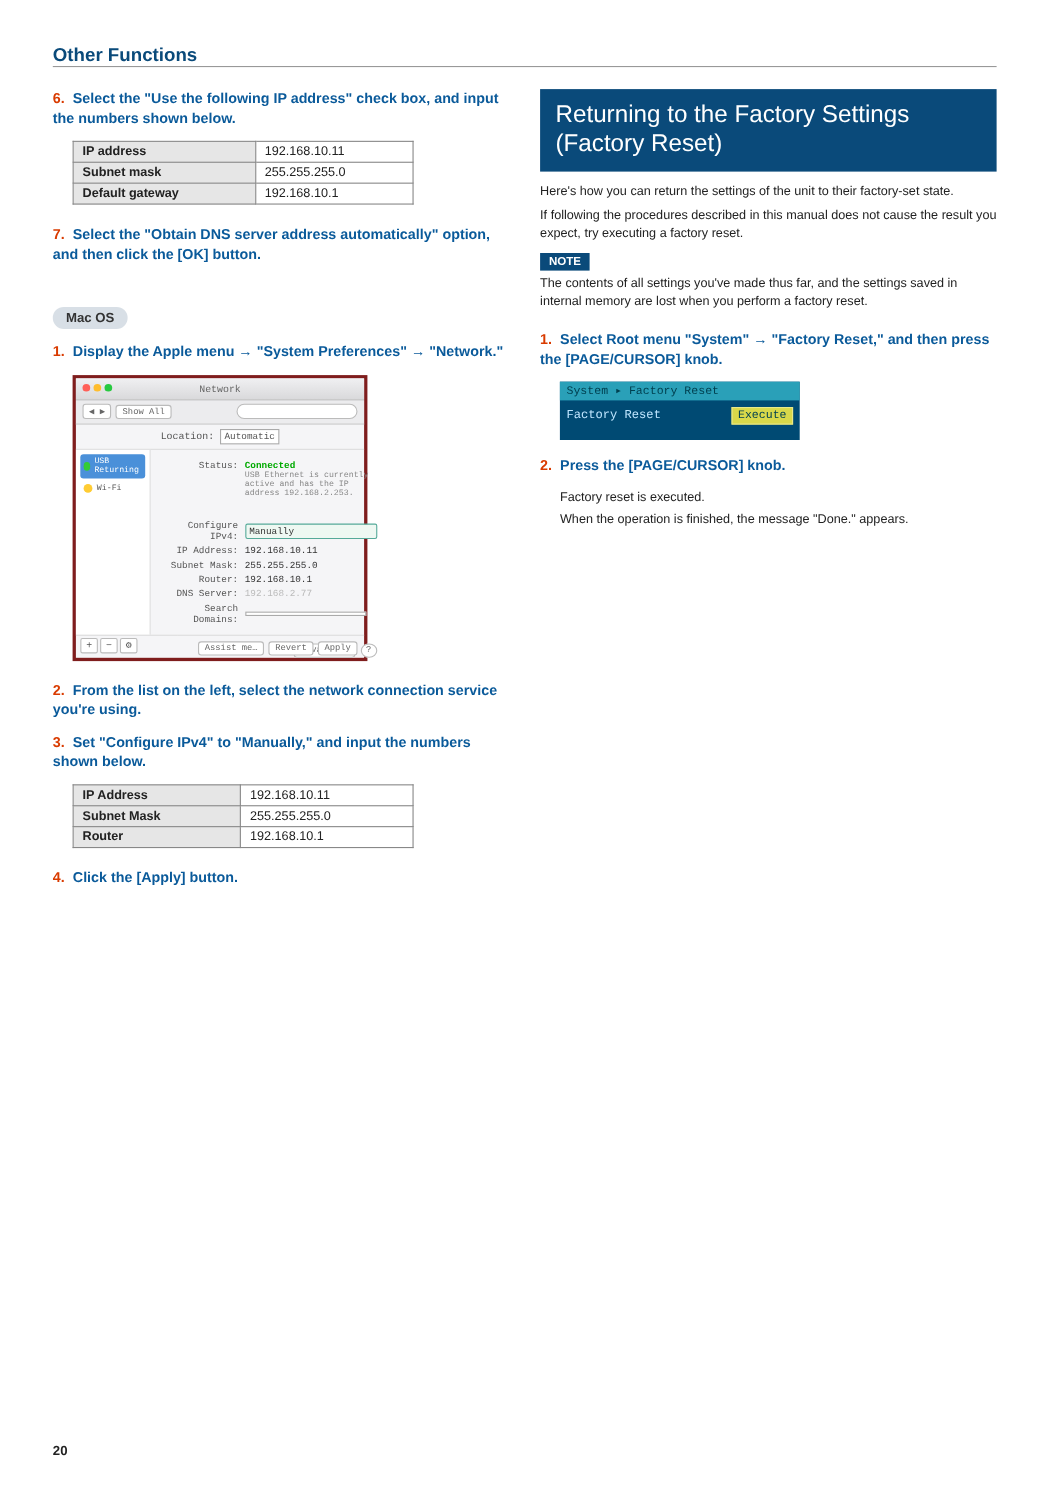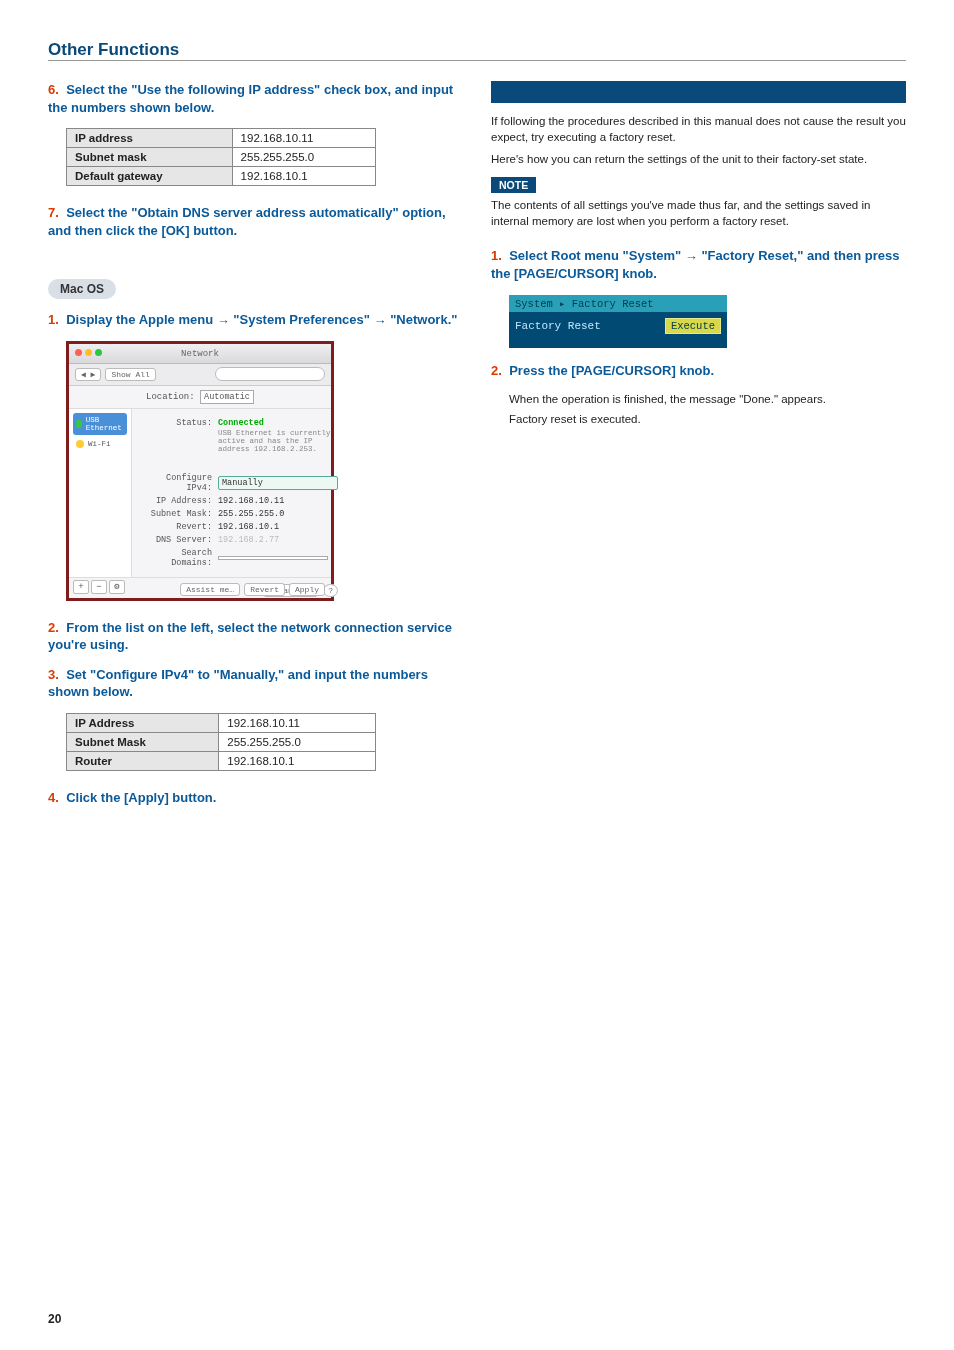--- a/index.html
+++ b/index.html
@@ -254,21 +254,21 @@
           <span class="mac-search"></span>
         </div>
         <div class="mac-loc">
           <span>Location:</span>
           <span class="mac-inp" style="min-width:100px;">Automatic</span>
         </div>
         <div class="mac-body">
           <div class="mac-side">
             <div class="side-item sel">
               <span class="side-dot sd-green"></span>
-              <span style="font-size:7.5px;">USB Ethernet</span>
+              <span style="font-size:7.5px;">USB Returning</span>
             </div>
             <div class="side-item">
               <span class="side-dot sd-yellow"></span>
               <span style="font-size:7.5px; color:#555;">Wi-Fi</span>
             </div>
             <div style="flex:1"></div>
           </div>
           <div class="mac-main">
             <div class="mac-row">
               <span class="mac-label">Status:</span>
@@ -281,21 +281,21 @@
             </div>
             <div class="mac-row">
               <span class="mac-label">IP Address:</span>
               <span>192.168.10.11</span>
             </div>
             <div class="mac-row">
               <span class="mac-label">Subnet Mask:</span>
               <span>255.255.255.0</span>
             </div>
             <div class="mac-row">
-              <span class="mac-label">Revert:</span>
+              <span class="mac-label">Router:</span>
               <span>192.168.10.1</span>
             </div>
             <div class="mac-row">
               <span class="mac-label">DNS Server:</span>
               <span style="color:#bbb;">192.168.2.77</span>
             </div>
             <div class="mac-row">
               <span class="mac-label">Search Domains:</span>
               <span class="mac-inp" style="min-width:110px;"></span>
             </div>
@@ -348,24 +348,26 @@
 
       <div class="step">
         <span class="step-num">4.</span>
         <span class="step-text">Click the [Apply] button.</span>
       </div>
 
     </div>
 
     <div class="col">
       <div class="right-title-box">
-      </div>
-
+        <div class="t">Returning to the Factory Settings</div>
+        <div class="t">(Factory Reset)</div>
+      </div>
+
+      <div class="right-para">Here's how you can return the settings of the unit to their factory-set state.</div>
       <div class="right-para">If following the procedures described in this manual does not cause the result you expect, try executing a factory reset.</div>
-      <div class="right-para">Here's how you can return the settings of the unit to their factory-set state.</div>
 
       <div class="note-tag">NOTE</div>
       <div class="right-para" style="margin-top:2px;">The contents of all settings you've made thus far, and the settings saved in internal memory are lost when you perform a factory reset.</div>
 
       <div class="step" style="margin-top:18px;">
         <span class="step-num">1.</span>
         <span class="step-text">
           <span>Select Root menu "System" </span>
           <span class="arrow">→</span>
           <span> "Factory Reset," and then press the [PAGE/CURSOR] knob.</span>
@@ -377,20 +379,20 @@
         <div class="device-row">
           <span>Factory Reset</span>
           <span class="device-exec">Execute</span>
         </div>
       </div>
 
       <div class="step">
         <span class="step-num">2.</span>
         <span class="step-text">Press the [PAGE/CURSOR] knob.</span>
       </div>
+      <div class="body-text">Factory reset is executed.</div>
       <div class="body-text">When the operation is finished, the message "Done." appears.</div>
-      <div class="body-text">Factory reset is executed.</div>
 
     </div>
   </div>
 </div>
 
 <div class="pagenum">20</div>
 
 </body></html>

